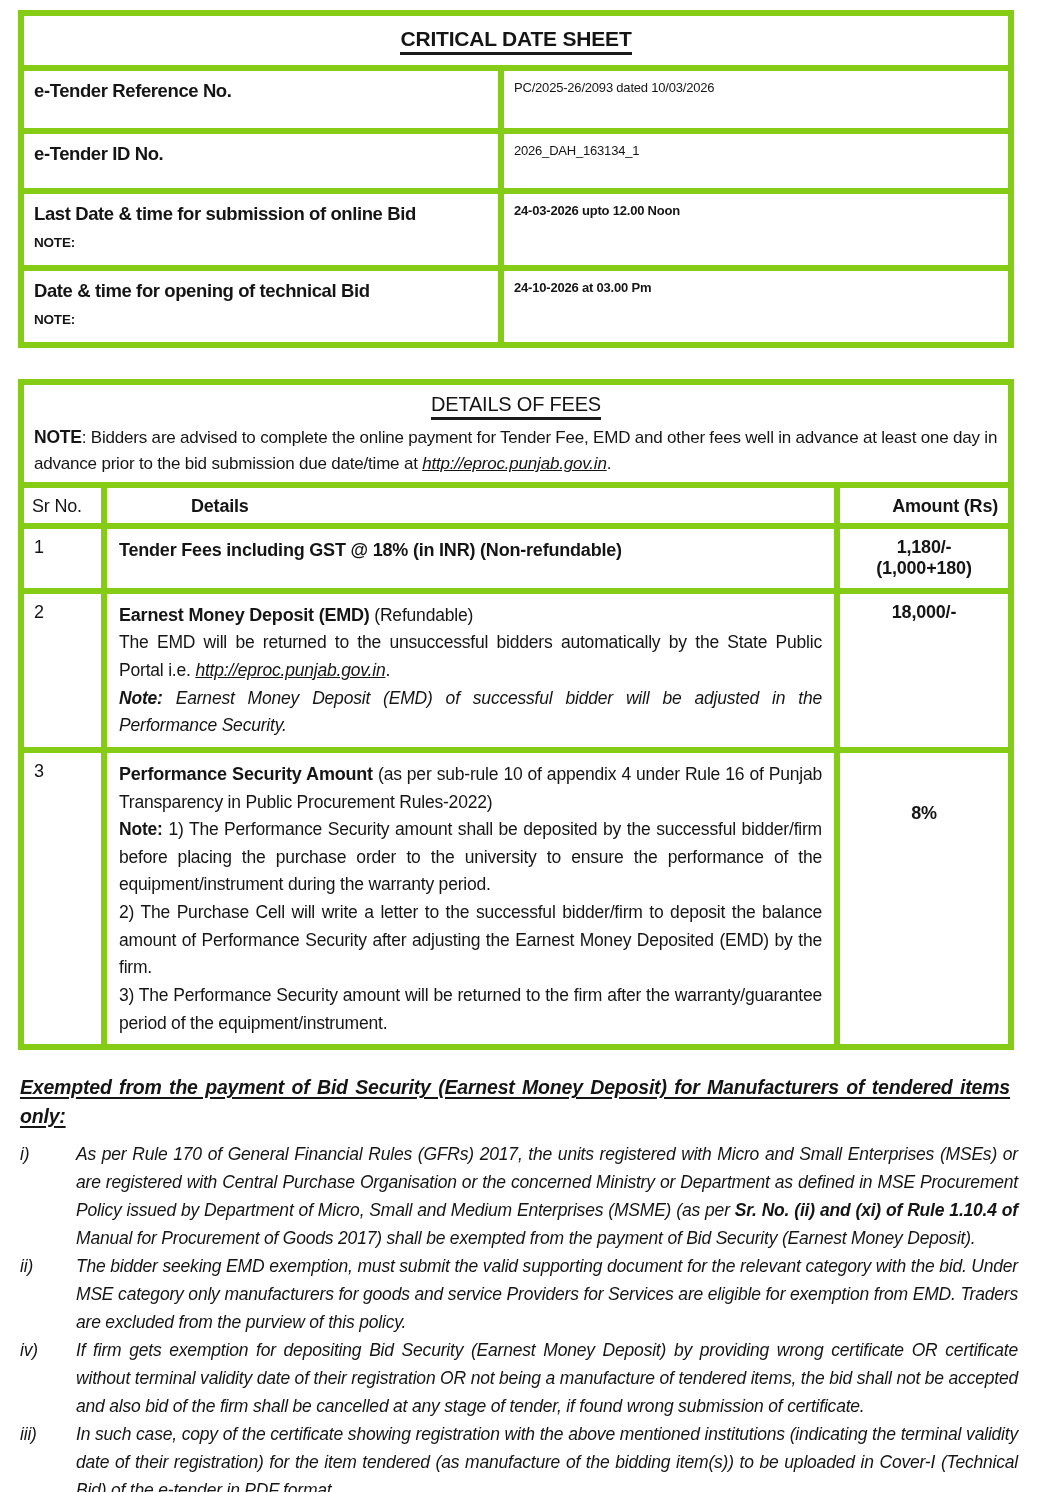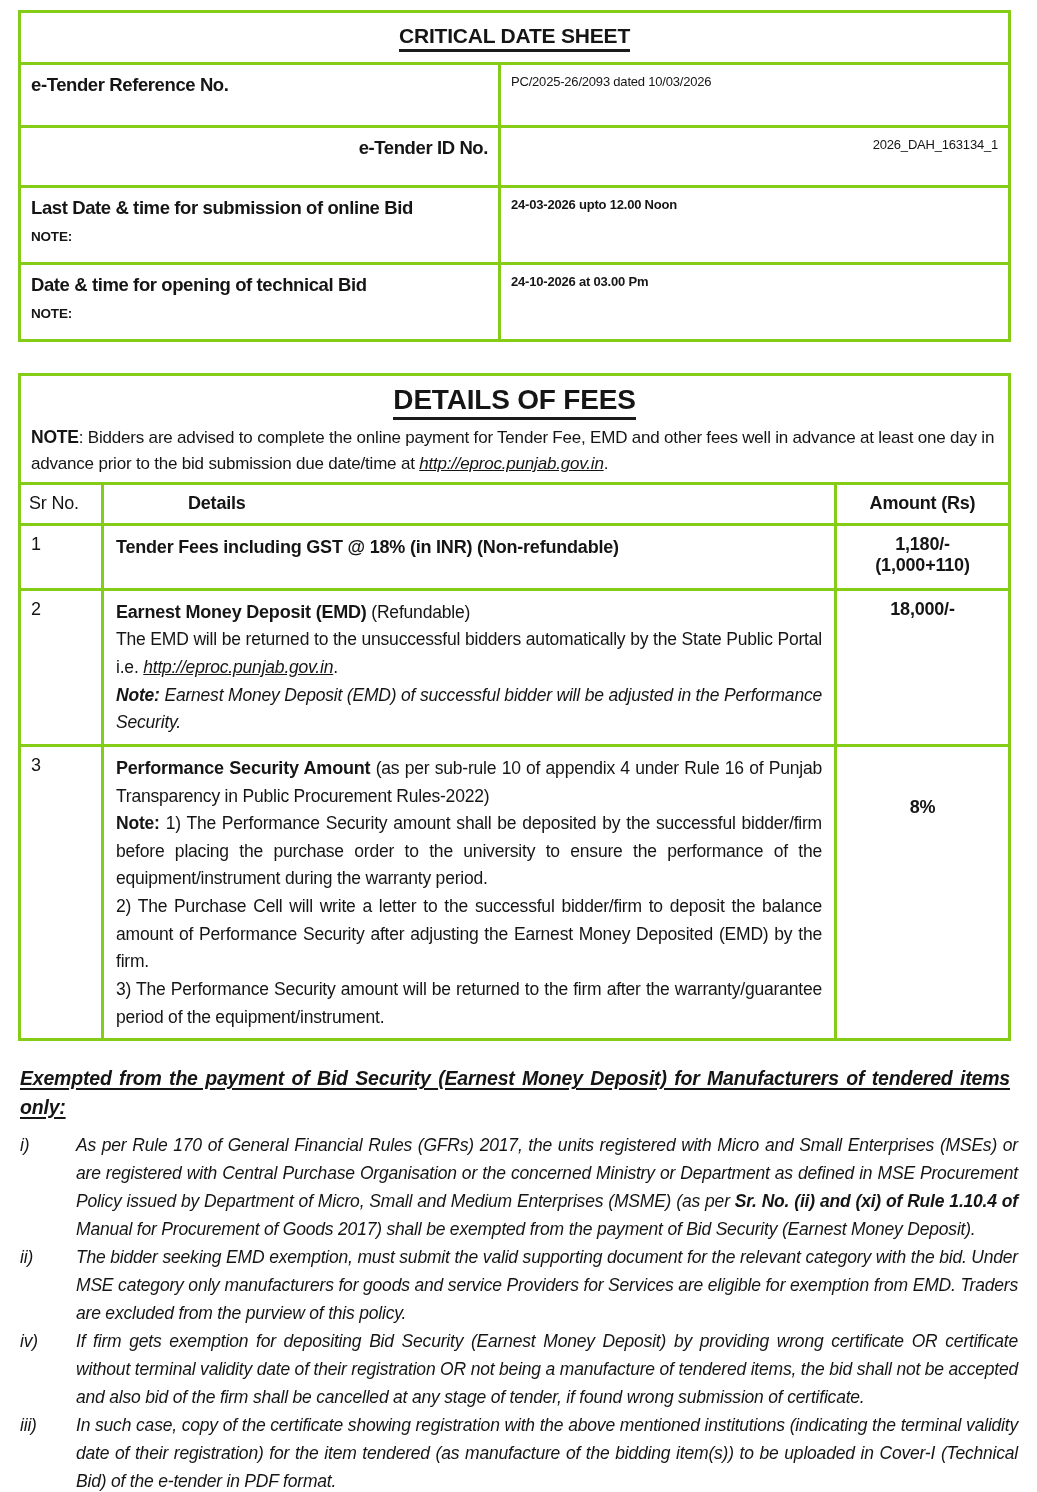--- a/index.html
+++ b/index.html
@@ -7,53 +7,53 @@
   body {
     width:1037px; height:1492px; overflow:hidden;
     background:#ffffff; color:#151515;
     font-family:"Liberation Sans", sans-serif;
     letter-spacing:-0.2px;
   }
   .page { padding:10px 18px 0 18px; width:1037px; }
   .content { width:990px; }
 
   table { border-collapse:collapse; width:990px; table-layout:fixed; }
-  td { border:3px solid #84cc16; vertical-align:top; padding:6px 10px; }
+  td { border:6px solid #84cc16; vertical-align:top; padding:6px 10px; }
 
   
   .t1 { margin-bottom:31px; }
   .t1 .title-cell { text-align:center; padding:11px 0 14px 0; }
   .t1 .title-cell span {
     font-weight:bold; font-size:21px;
     border-bottom:3px solid #1b1b1b; padding-bottom:2px;
   }
   .t1 .lbl { font-weight:bold; font-size:18.5px; letter-spacing:-0.4px; padding-top:3px; }
   .t1 .note { font-weight:bold; font-size:13.5px; margin-top:10px; }
   .t1 .val { font-size:13px; padding-top:3px; }
   .t1 .val.bold { font-weight:bold; }
   .t1 .r1 td { height:63px; }
-  .t1 .r2 td { height:60px;text-align:right; }
+  .t1 .r2 td { height:60px; }
   .t1 .r3 td { height:77px; }
   .t1 .r4 td { height:77px;border-radius:15px; }
 
   
   .t2 .head-cell { padding:8px 10px 4px 10px; }
   .t2 .fee-title { text-align:center; margin-bottom:8px; }
   .t2 .fee-title span {
-    font-weight:bold; font-size:28px;
+    font-weight:normal; font-size:20px;
     border-bottom:3px solid #1b1b1b; padding-bottom:2px;
   }
   .t2 .fee-note { font-size:17px; line-height:1.55; text-align:left; }
   .t2 .fee-note b { font-size:17.5px; }
   .link { font-style:italic; text-decoration:underline; color:inherit; }
 
   .t2 .hdr td { height:41px; font-size:18px; padding-top:8px; }
   .t2 .h-sr { padding-left:8px; }
   .t2 .h-details { font-weight:bold; padding-left:84px; }
-  .t2 .h-amount { font-weight:bold; text-align:center; }
+  .t2 .h-amount { font-weight:bold; text-align:right; }
 
   .t2 .sr { font-size:18px; padding-left:10px; padding-top:8px; }
   .t2 .details { font-size:17.5px; line-height:1.58; text-align:justify; padding:7px 12px 7px 12px; }
   .t2 .details p { margin:0; }
   .t2 .dtitle b { font-size:18px; }
   .t2 .amount { font-weight:bold; font-size:18px; text-align:center; padding-top:8px; }
   .t2 .r1 td { height:65px; }
   .t2 .r2 .details { height:135px; }
   .t2 .r3 .details { height:266px; }
   .t2 .amount-8 { padding-top:50px; }
@@ -149,21 +149,21 @@
         <td class="h-details">Details</td>
         <td class="h-amount">Amount (Rs)</td>
       </tr>
       <tr class="r1">
         <td class="sr">1</td>
         <td class="details">
           <p class="dtitle"><b>Tender Fees including GST @ 18%  (in INR)  (Non-refundable)</b></p>
         </td>
         <td class="amount">
           <div>1,180/-</div>
-          <div>(1,000+110)</div>
+          <div>(1,000+180)</div>
         </td>
       </tr>
       <tr class="r2">
         <td class="sr">2</td>
         <td class="details">
           <p class="dtitle"><b>Earnest Money Deposit (EMD)</b><span> (Refundable)</span></p>
           <p><span>The EMD will be returned to the unsuccessful bidders automatically by the State Public Portal i.e. </span><a class="link">http://eproc.punjab.gov.in</a><span>.</span></p>
           <p class="note-ital"><span class="note-lbl">Note:</span><span> Earnest Money Deposit (EMD) of successful bidder will be adjusted in the Performance Security.</span></p>
         </td>
         <td class="amount">18,000/-</td>

